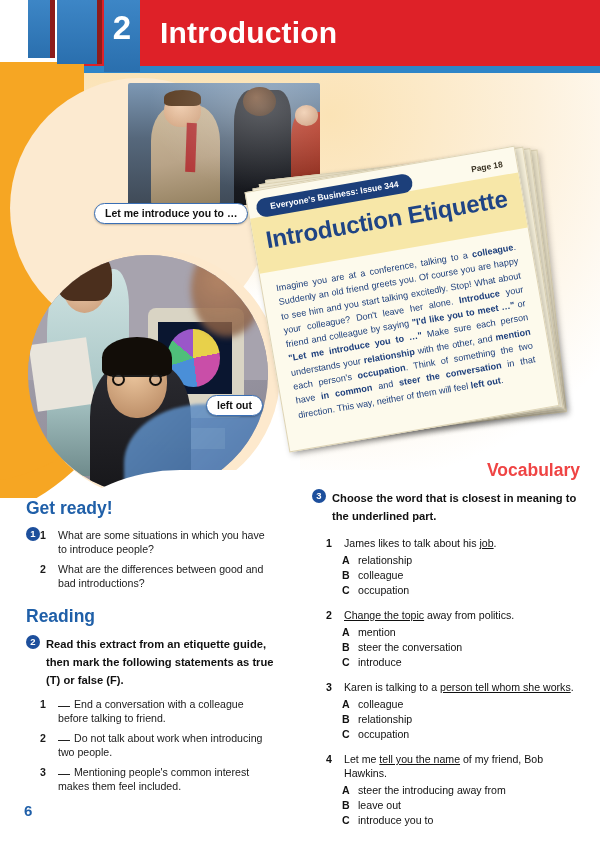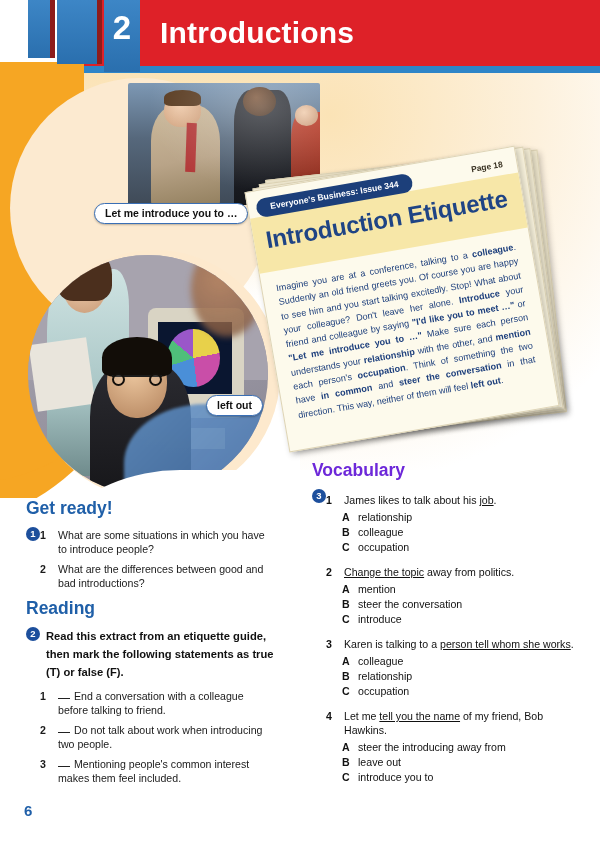--- a/index.html
+++ b/index.html
@@ -125,21 +125,21 @@
   .art-body{position:absolute;left:14px;top:92px;width:243px;color:#1d3f7c;font-size:9.1px;
       line-height:14.3px;text-align:justify;}
   .art-body b{font-weight:bold;}
 
   
   .col{position:absolute;color:#111;}
   .col-left{left:26px;top:498px;width:250px;}
   .col-right{left:312px;top:460px;width:268px;}
 
   h2.sec{color:#1f5fa8;font-size:17.5px;font-weight:bold;margin:0 0 7px 0;}
-  h2.sec.vocab{color:#6d28d9;}
+  h2.sec.vocab{color:#ef4444;text-align:right;}
 
   .task{position:relative;padding-left:20px;margin-bottom:9px;}
   .badge{position:absolute;left:0;top:1px;width:14px;height:14px;border-radius:50%;
       background:#1d4f9c;color:#fff;font-size:9.5px;font-weight:bold;line-height:14px;text-align:center;}
   .task-text{font-size:11.2px;font-weight:bold;line-height:14.4px;color:#111;}
 
   .qlist{margin:0;padding:0;list-style:none;}
   .qrow{position:relative;padding-left:32px;margin-bottom:6px;font-size:10.6px;line-height:14px;
       color:#1a1a1a;}
   .qnum{position:absolute;left:14px;top:0;font-weight:bold;font-size:10.6px;}
@@ -203,21 +203,21 @@
   <div class="pill pill-2">left out</div>
 
   <div class="banner-red"></div>
   <div class="banner-blue-strip"></div>
   <div class="bar b1"></div>
   <div class="sep s1"></div>
   <div class="bar b2"></div>
   <div class="sep s2"></div>
   <div class="bar b3"></div>
   <div class="chapter-num">2</div>
-  <div class="banner-title">Introductions</div>
+  <div class="banner-title">Introduction</div>
 
   <div class="article-wrap">
     <div class="sheet s-back3"></div>
     <div class="sheet s-back2"></div>
     <div class="sheet s-back1"></div>
     <div class="sheet s-front">
       <div class="art-inner">
         <div class="art-head"></div>
         <div class="issue-tab">Everyone's Business: Issue 344</div>
         <div class="page-no">Page 18</div>
@@ -236,39 +236,40 @@
 
     <div class="task">
       <span class="badge">1</span>
     </div>
 
     <ul class="qlist">
         <li class="qrow"><span class="qnum">1</span><span>What are some situations in which you have to introduce people?</span></li>
         <li class="qrow"><span class="qnum">2</span><span>What are the differences between good and bad introductions?</span></li>
       </ul>
 
-    <h2 class="sec" style="margin-top:8px">Reading</h2>
+    <h2 class="sec" style="margin-top:16px">Reading</h2>
 
     <div class="task">
       <span class="badge">2</span>
       <span class="task-text">Read this extract from an etiquette guide, then mark the following statements as true (T) or false (F).</span>
     </div>
 
     <ul class="qlist">
         <li class="qrow"><span class="qnum">1</span><span class="blank"></span><span>End a conversation with a colleague before talking to friend.</span></li>
         <li class="qrow"><span class="qnum">2</span><span class="blank"></span><span>Do not talk about work when introducing two people.</span></li>
         <li class="qrow"><span class="qnum">3</span><span class="blank"></span><span>Mentioning people's common interest makes them feel included.</span></li>
       </ul>
   </div>
 
   <div class="col col-right">
     <h2 class="sec vocab">Vocabulary</h2>
 
     <div class="task">
       <span class="badge">3</span>
+      <span class="task-text">Choose the word that is closest in meaning to the underlined part.</span>
     </div>
 
     <div style="margin-top:12px">
         <div class="vitem">
           <div class="vstem"><span class="qnum">1</span>James likes to talk about his <u>job</u>.</div>
           <div class="vopt"><span class="olet">A</span><span>relationship</span></div>
           <div class="vopt"><span class="olet">B</span><span>colleague</span></div>
           <div class="vopt"><span class="olet">C</span><span>occupation</span></div>
         </div>
         <div class="vitem">

